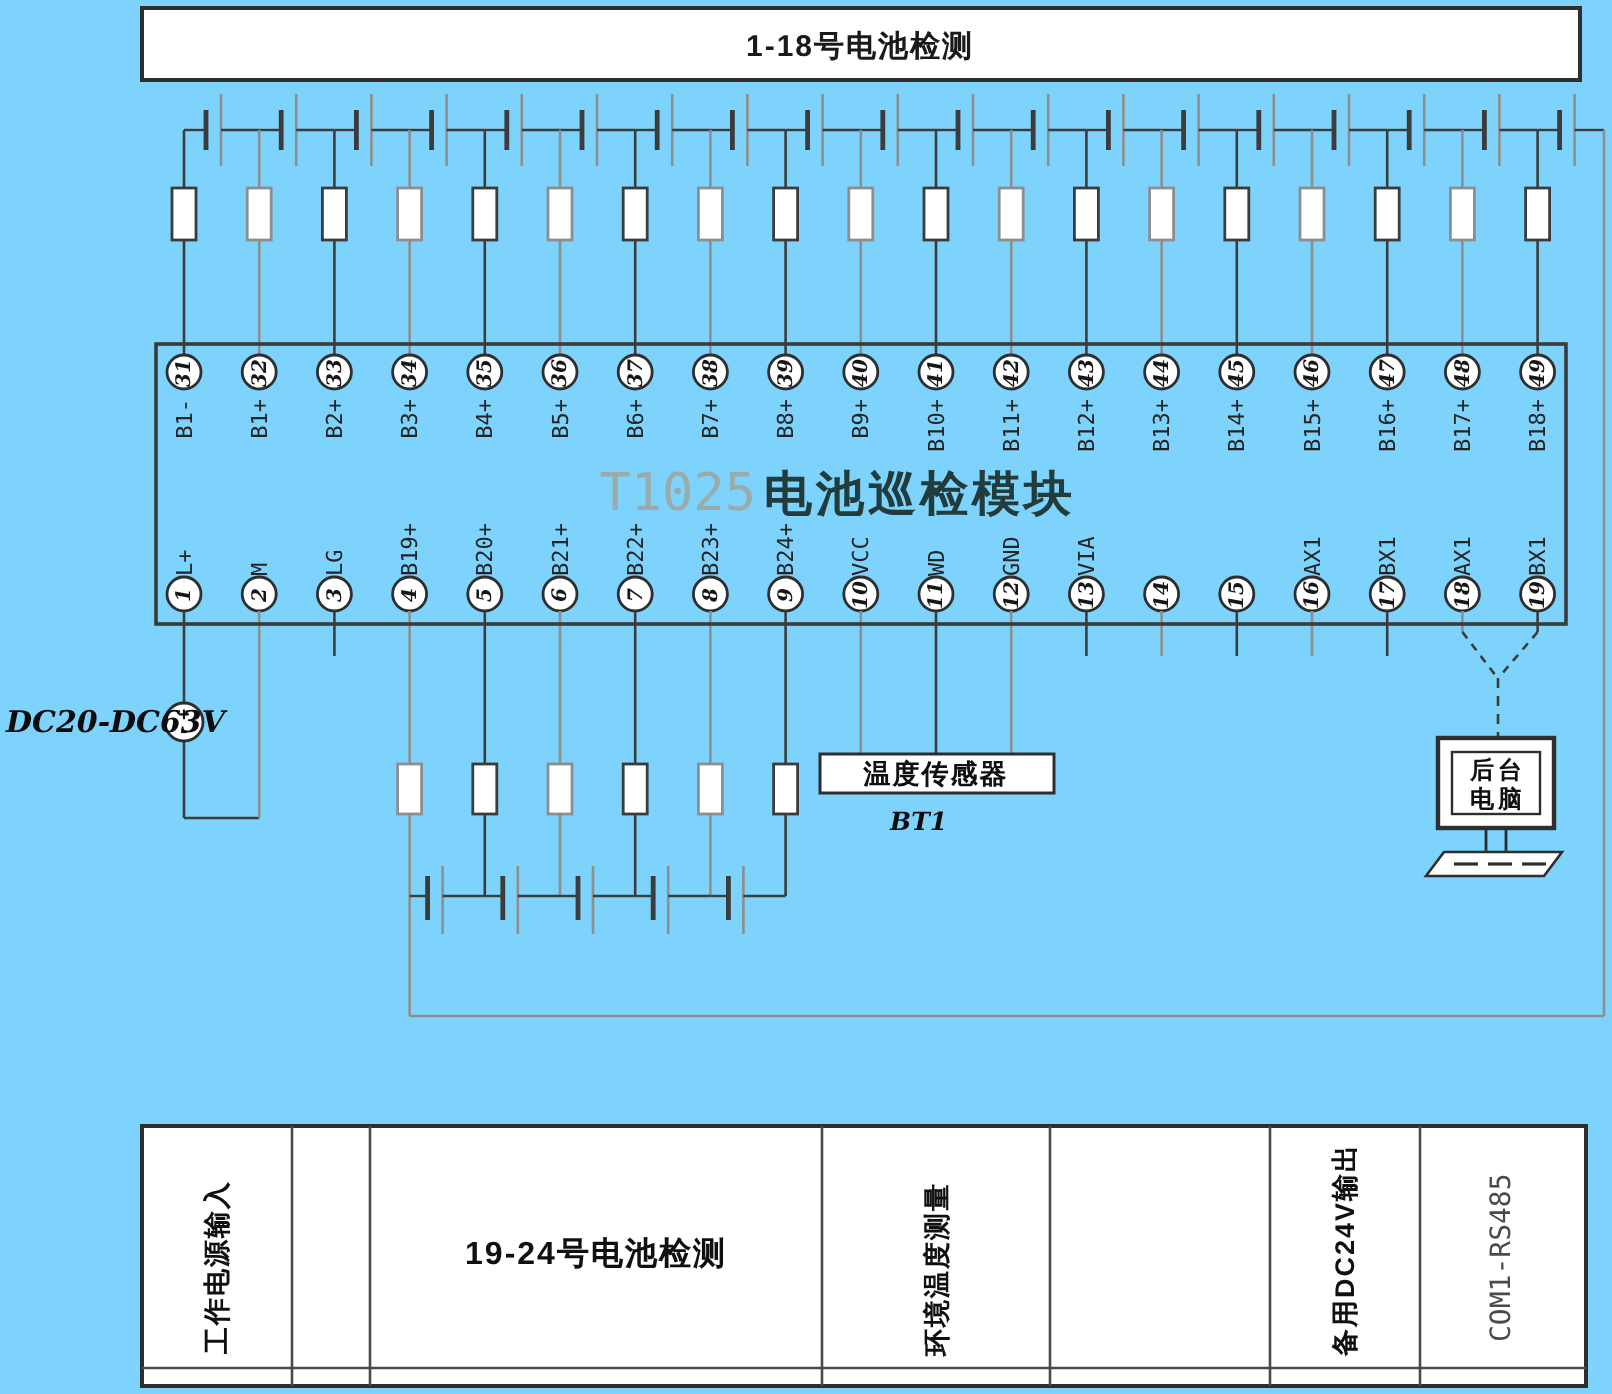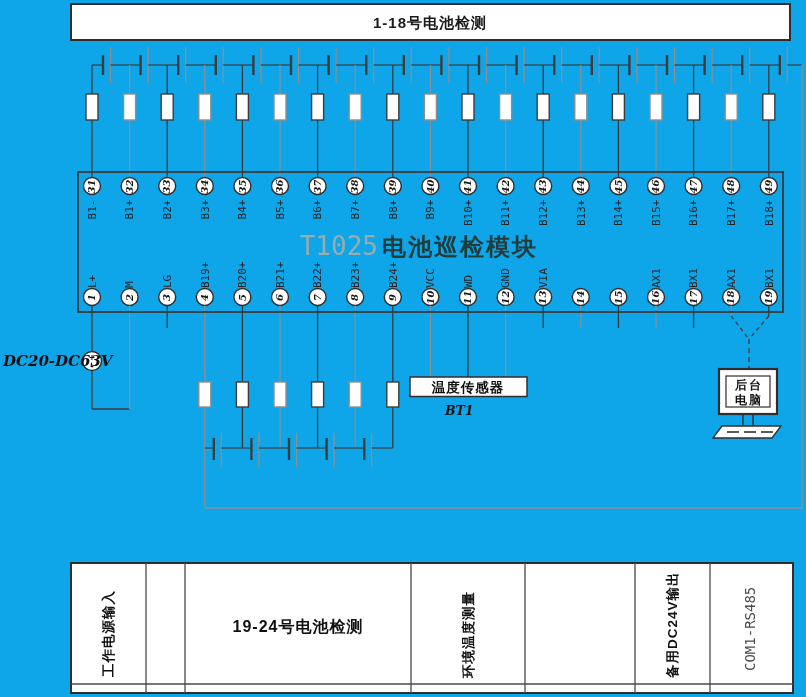--- a/index.html
+++ b/index.html
@@ -1,16 +1,16 @@
 <!DOCTYPE html>
 <html><head>
 <meta charset="utf-8">
 <style>
   html,body{margin:0;padding:0;background:#ffffff;}
-  .stage{position:relative;width:806px;height:697px;background:#0ea5e9;overflow:hidden;}
+  .stage{position:relative;width:806px;height:697px;background:#7dd3fc;overflow:hidden;}
   svg{display:block;}
   text{user-select:none;}
   .t-banner{font:bold 15px "Liberation Sans",sans-serif;fill:#1a1a1a;letter-spacing:1px;}
   .t-accent{font:26px "DejaVu Sans Mono",monospace;fill:#9aabab;}
   .t-cjk{font:bold 24px "Liberation Sans",sans-serif;fill:#223c3c;letter-spacing:2px;}
   .t-label{font:11px "DejaVu Sans Mono",monospace;fill:#242424;}
   .t-num{font:italic bold 10px "DejaVu Serif",serif;fill:#161616;}
   .t-dc{font:italic bold 15px "DejaVu Serif",serif;fill:#0d0d0d;}
   .t-bt{font:italic bold 12.5px "DejaVu Serif",serif;fill:#0d0d0d;}
   .t-sensor{font:bold 13.5px "Liberation Sans",sans-serif;fill:#101010;letter-spacing:1px;}

